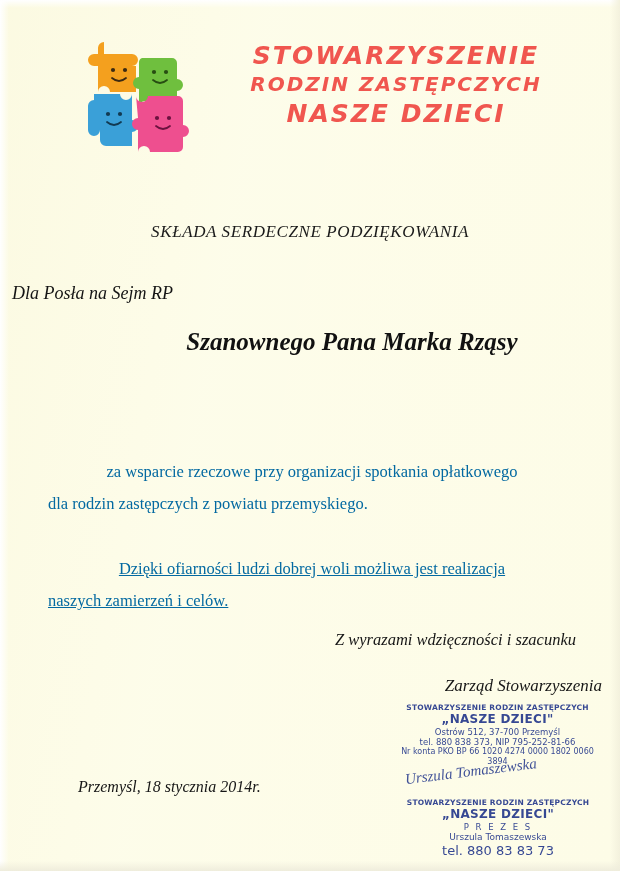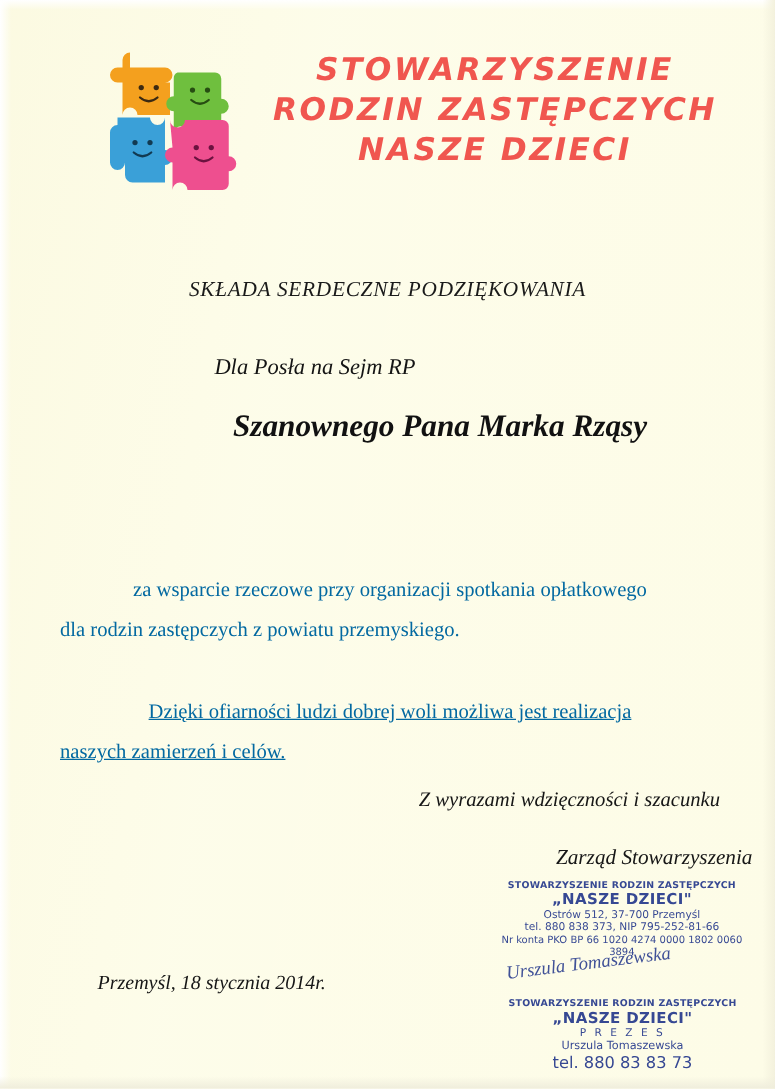--- a/index.html
+++ b/index.html
@@ -72,40 +72,41 @@
     width: 400px;
     text-align: center;
     color: #f0564f;
     font-family: "DejaVu Sans", sans-serif;
     font-weight: bold;
     font-style: italic;
     letter-spacing: 2px;
     line-height: 1.28;
   }
   .org-title .l1 { font-size: 25px; }
-  .org-title .l2 { font-size: 25px; font-style: italic; }
+  .org-title .l2 { font-size: 20px; font-style: italic; }
   .org-title .l3 { font-size: 25px; }
 
   
   .thanks-line {
     position: absolute;
     left: 0; top: 222px; width: 620px;
     text-align: center;
     font-style: italic;
     font-size: 17px;
     letter-spacing: 0.6px;
     color: #1a1a1a;
   }
   .for-line {
     position: absolute;
     left: 0; top: 283px; width: 504px;
-    text-align: center;
+    text-align: left;
     font-style: italic;
     font-size: 18px;
     color: #141414;
+    padding-left: 12px;
   }
   .honoree {
     position: absolute;
     left: 0; top: 328px; width: 620px;
     text-align: center;
     font-style: italic;
     font-weight: bold;
     font-size: 25px;
     color: #111111;
     margin-left: 42px;

